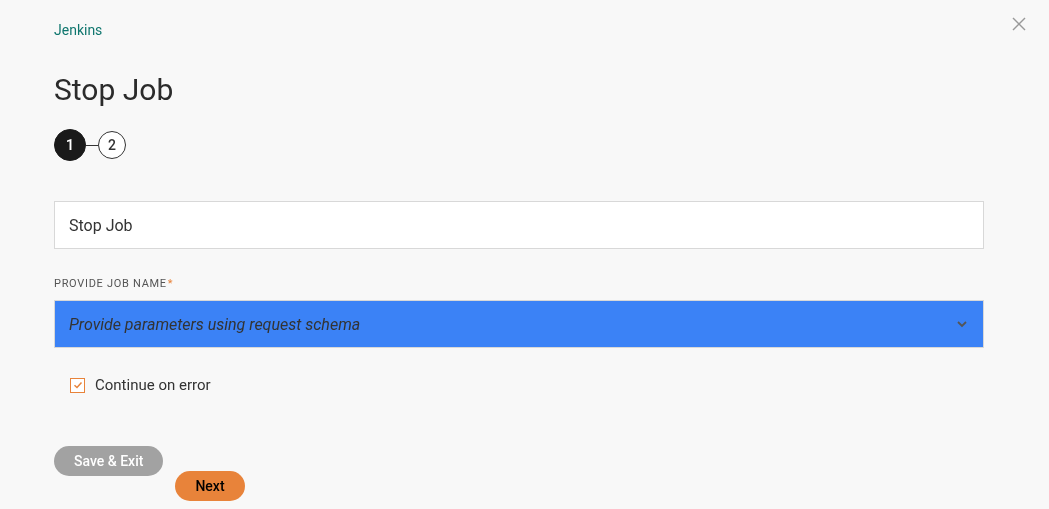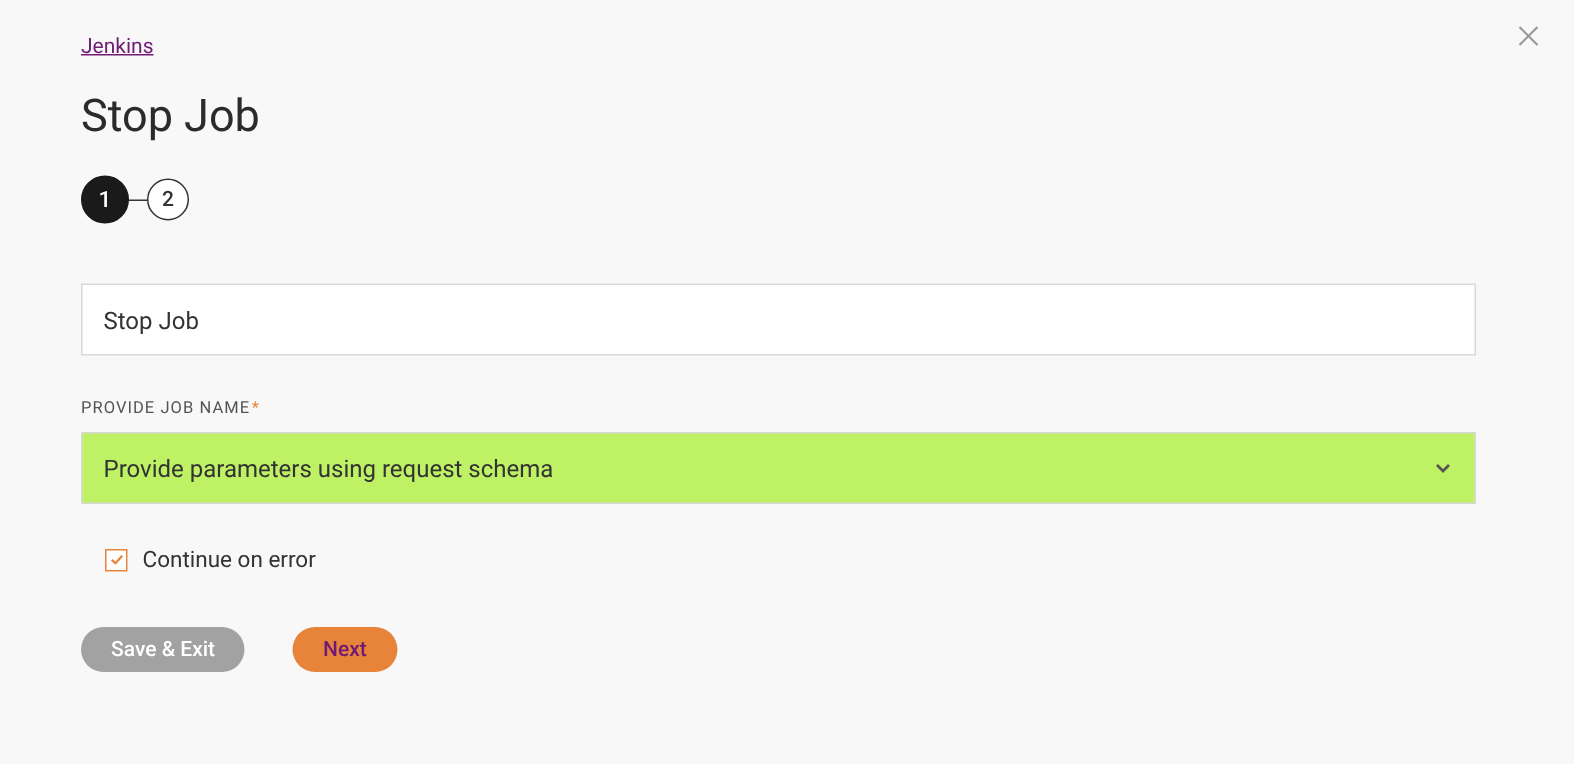--- a/index.html
+++ b/index.html
@@ -20,25 +20,24 @@
       height: 20px;
       cursor: pointer;
       display: flex;
       align-items: center;
       justify-content: center;
       color: #999;
     }
     .close-btn svg { width: 14px; height: 14px; }
     .breadcrumb {
       font-size: 14px;
-      color: #701a75;
-      text-decoration: underline;
+      color: #0f766e;
       cursor: pointer;
       display: inline-block;
-      margin-bottom: 21px;
+      margin-bottom: 34px;
     }
     .page-title {
       font-size: 30px;
       font-weight: 400;
       color: #2b2b2b;
       margin-bottom: 22px;
     }
     .stepper {
       display: flex;
       align-items: center;
@@ -96,78 +95,79 @@
     }
     .select-wrap {
       position: relative;
       width: 930px;
     }
     .select-input {
       width: 100%;
       height: 48px;
       padding: 0 40px 0 14px;
       border: 1px solid #d8d8d8;
-      background: #bef264;
+      background: #3b82f6;
       font-size: 16px;
       color: #333;
       font-family: inherit;
       outline: none;
       appearance: none;
       cursor: pointer;
       text-align: left;
+      font-style: italic;
     }
     .select-chevron {
       position: absolute;
       right: 16px;
       top: 50%;
       transform: translateY(-50%);
       pointer-events: none;
       color: #555;
     }
     .select-chevron svg { width: 12px; height: 12px; display: block; }
     .checkbox-row {
       display: flex;
       align-items: center;
       margin-top: 12px;
-      margin-bottom: 36px;
+      margin-bottom: 52px;
       padding-left: 16px;
     }
     .checkbox {
       width: 15px;
       height: 15px;
       border: 1px solid #e8833a;
       background: #fff;
       margin-right: 10px;
       display: flex;
       align-items: center;
       justify-content: center;
       cursor: pointer;
     }
     .checkbox svg { width: 10px; height: 10px; }
     .checkbox-label {
       font-size: 15px;
       color: #333;
       cursor: pointer;
     }
-    .button-row { display: flex; gap: 32px; }
+    .button-row { display: flex; gap: 12px; }
     .btn {
       border: none;
       border-radius: 16px;
       height: 30px;
       padding: 0 20px;
       font-size: 14px;
       font-weight: 500;
       cursor: pointer;
       font-family: inherit;
       display: inline-flex;
       align-items: center;
       justify-content: center;
     }
     .btn-gray { background: #a2a2a2; color: #fff; }
-    .btn-orange { background: #e8833a; color: #701a75; }
+    .btn-orange { background: #e8833a; color: #000000; margin-top: 25px; }
   </style>
 </head>
 <body>
 
 
 
 <div class="close-btn">
   <svg viewBox="0 0 14 14" fill="none" stroke="currentColor" stroke-width="1.5">
     <line x1="1" y1="1" x2="13" y2="13"></line>
       <line x1="13" y1="1" x2="1" y2="13"></line>

